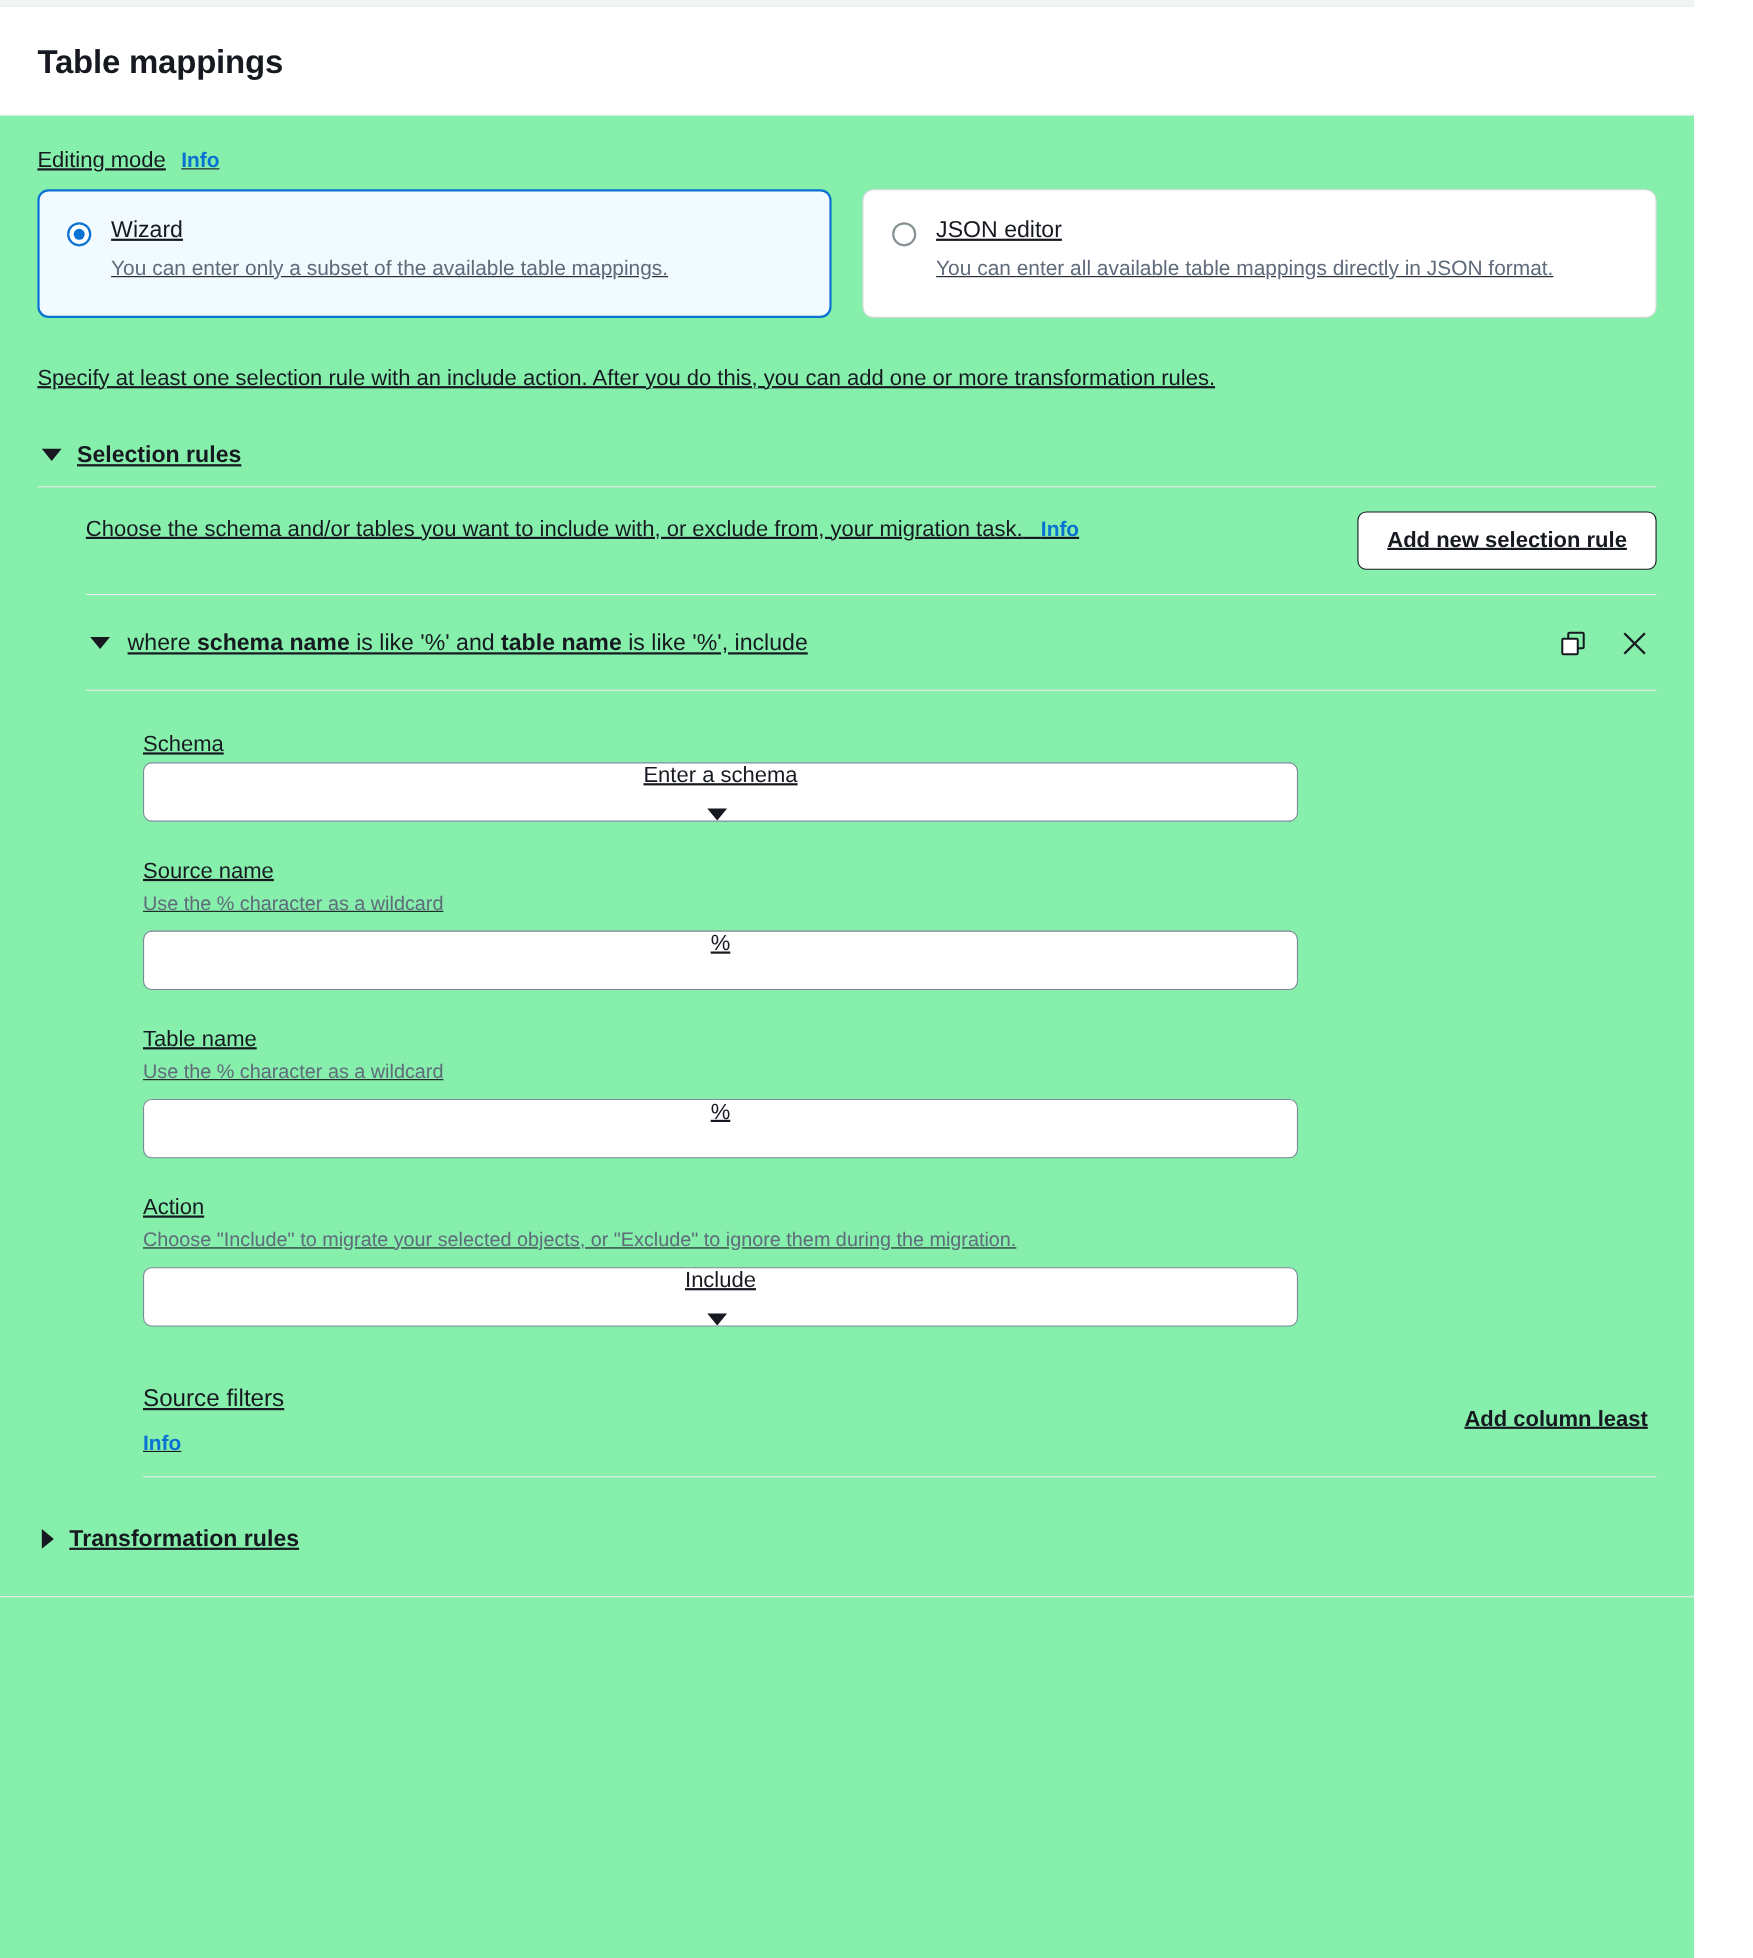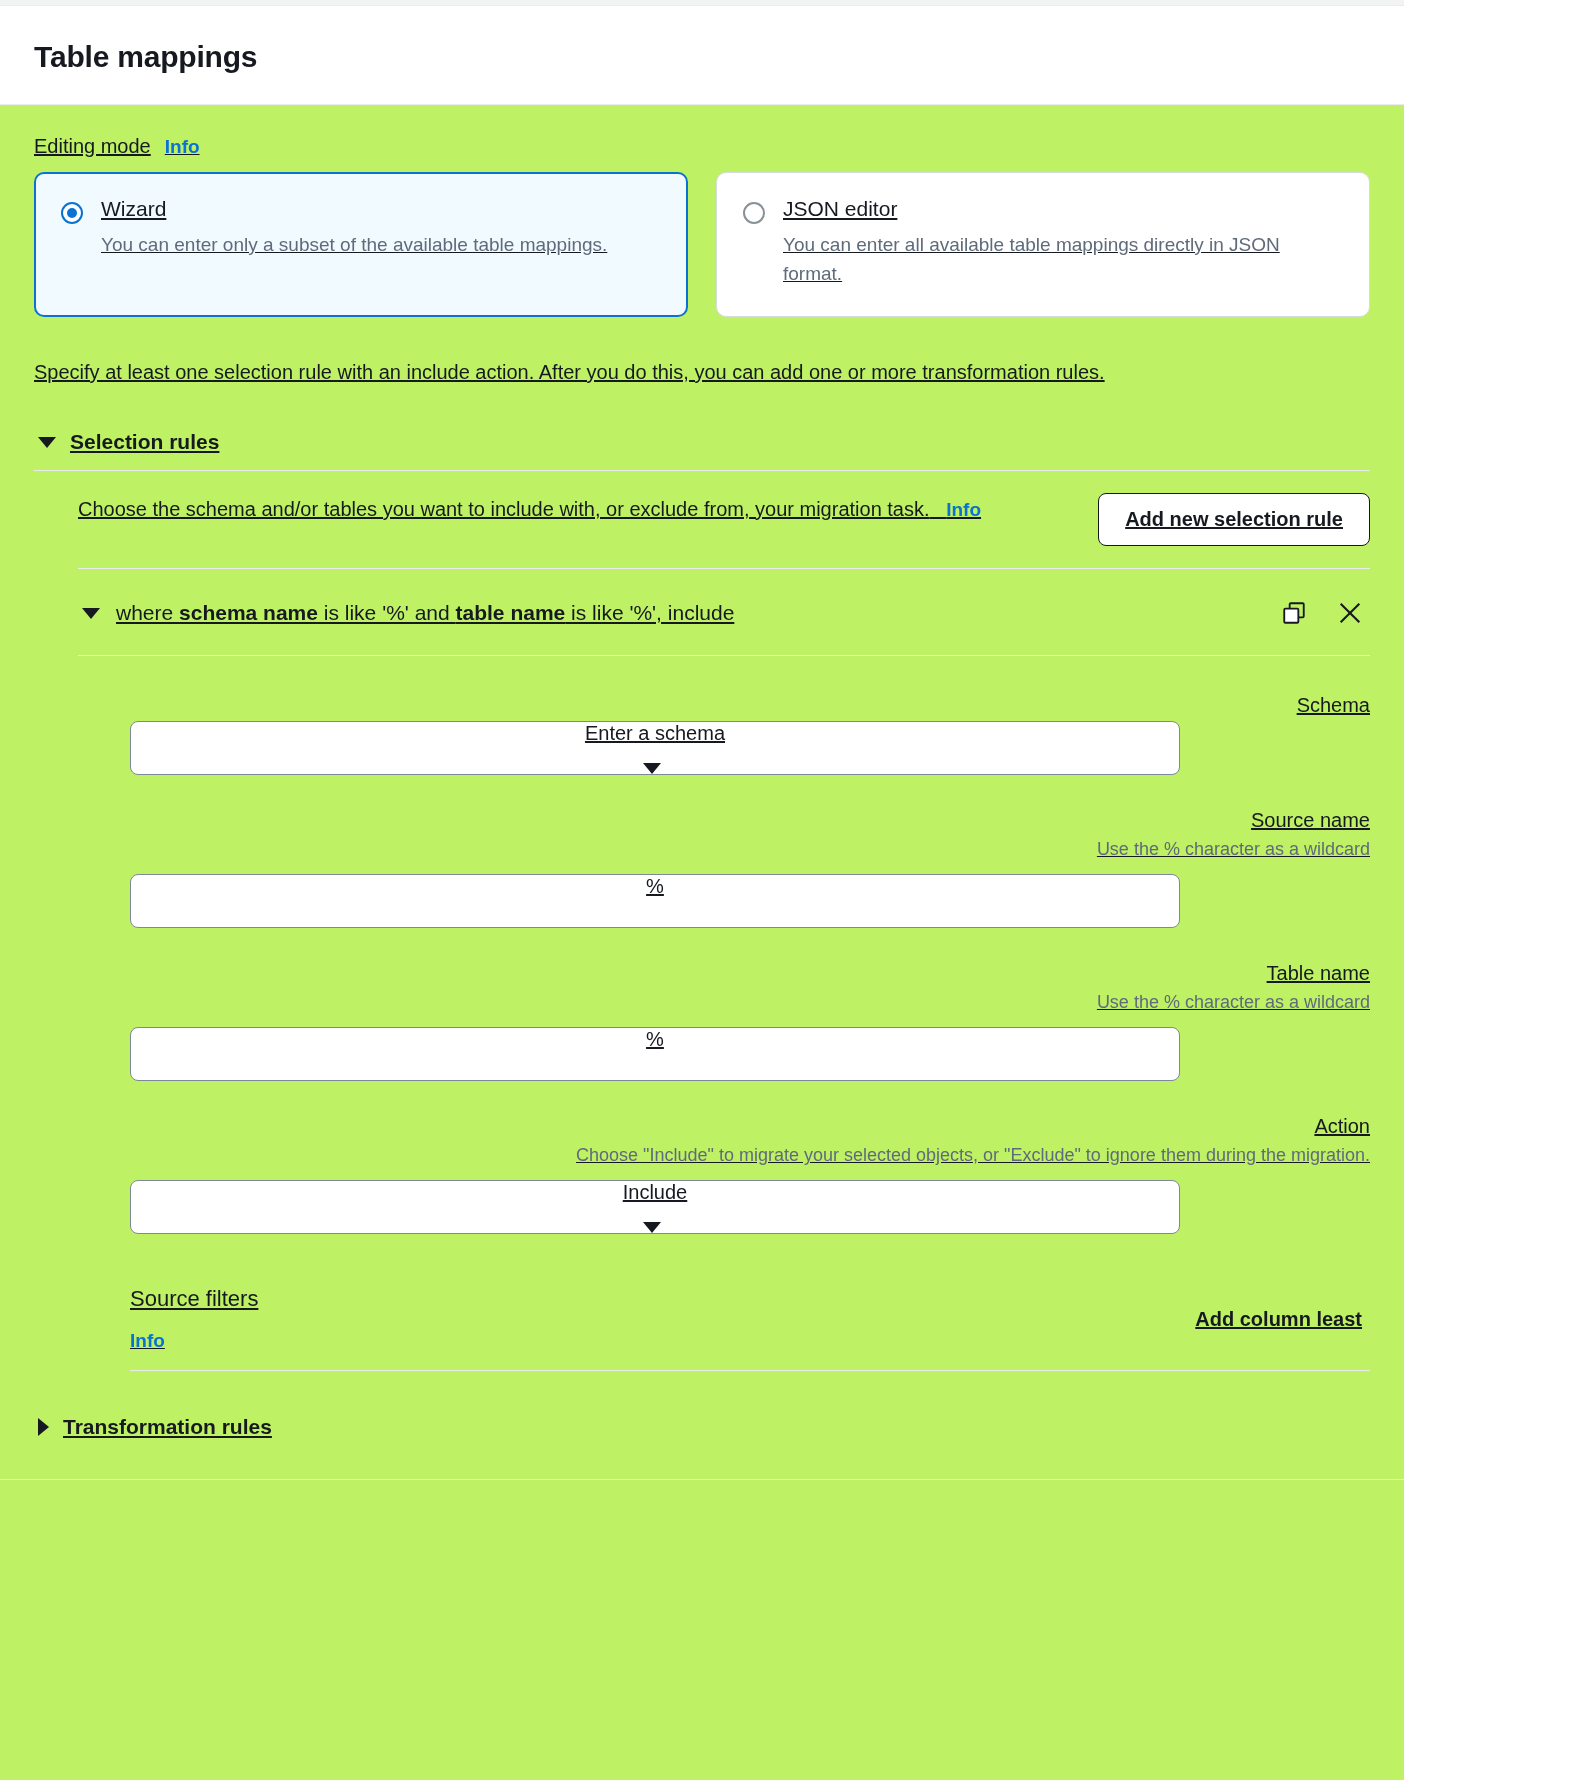--- a/index.html
+++ b/index.html
@@ -4,23 +4,23 @@
 <style>
   * { box-sizing: border-box; }
   html, body {
     margin: 0;
     padding: 0;
     background: #ffffff;
     font-family: "Liberation Sans", sans-serif;
     color: #16191f;
   }
   .page {
-    width: 1404px;
+    width: 1540px;
     min-height: 1780px;
-    background: #bef264;
+    background: #86efac;
     position: relative;
   }
   .top-strip {
     height: 6px;
     background: #f2f3f3;
     border-bottom: 1px solid #e9ebed;
   }
 
   
   .panel-header {
@@ -209,21 +209,21 @@
     justify-content: center;
     cursor: pointer;
     color: #16191f;
     flex: 0 0 auto;
   }
 
   
   .rule-form {
     padding: 38px 0 0 52px;
   }
-  .form-group { margin-bottom: 34px; text-align: right; }
+  .form-group { margin-bottom: 34px; }
   .form-label {
     font-size: 20px;
     color: #16191f;
     margin-bottom: 4px;
   }
   .form-desc {
     font-size: 18px;
     color: #5f6b7a;
     margin-bottom: 12px;
     line-height: 1.45;

